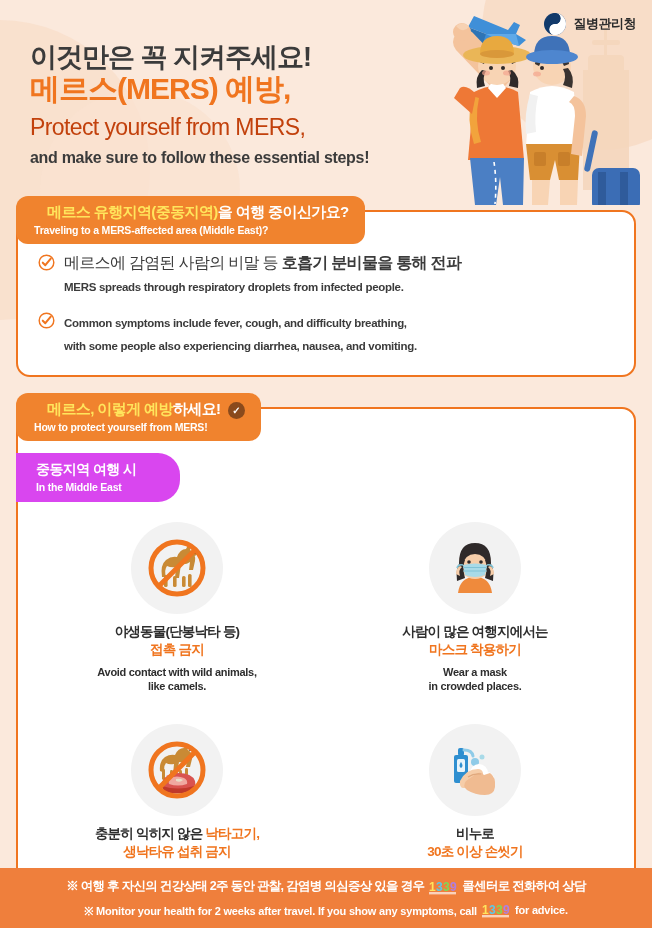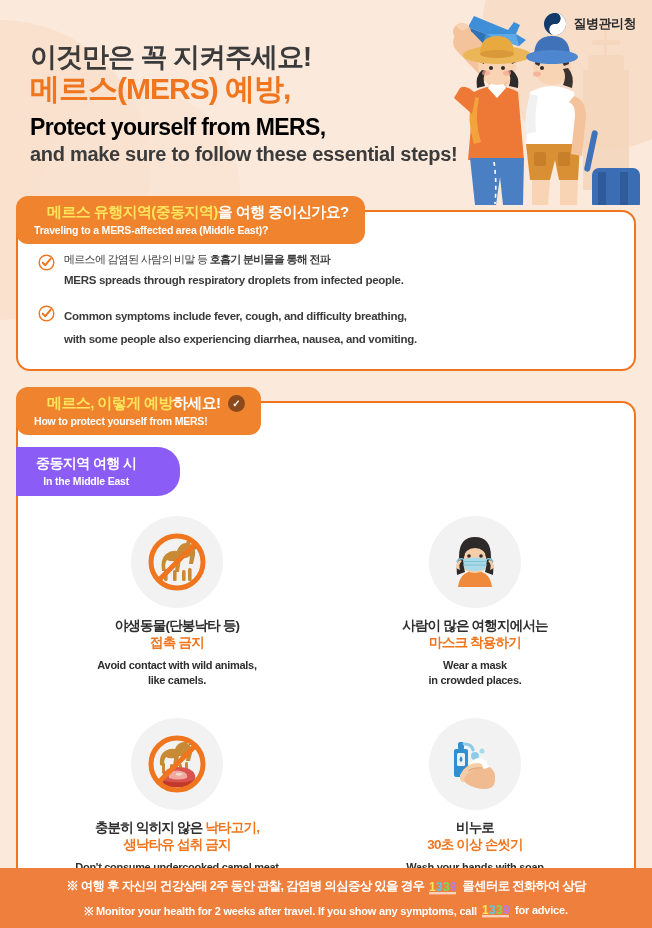--- a/index.html
+++ b/index.html
@@ -34,22 +34,22 @@
   
   .header {
     position: relative;
     height: 196px;
     padding: 40px 0 0 30px;
     z-index: 4;
   }
   .title-line { line-height: 1.12; white-space: nowrap; }
   .t1 { font-size: 30px; font-weight: 800; color: #f0751f; letter-spacing: -1px; }
   .t2 { font-size: 27px; font-weight: 800; color: #3b3b3b; letter-spacing: -1px; margin-top: 2px; }
-  .t3 { font-size: 23px; font-weight: 700; color: #000000; letter-spacing: -.6px; margin-top: 9px; }
-  .t4 { font-size: 20px; font-weight: 800; color: #3b3b3b; letter-spacing: -.3px; margin-top: 2px; }
+  .t3 { font-size: 23px; font-weight: 400; color: #c2410c; letter-spacing: -.6px; margin-top: 9px; }
+  .t4 { font-size: 16px; font-weight: 800; color: #3b3b3b; letter-spacing: -.3px; margin-top: 8px; }
 
   
   .logo {
     position: absolute;
     right: 16px; top: 12px;
     display: flex; align-items: center; gap: 7px;
     z-index: 6;
   }
   .logo-text { font-size: 13px; font-weight: 700; color: #2b2b2b; letter-spacing: -.5px; }
 
@@ -85,34 +85,34 @@
     width: 17px; height: 17px; border-radius: 50%;
     background: #8a4a1c; color: #fff; font-size: 10px; font-weight: 700;
     margin-left: 7px; vertical-align: middle;
   }
 
   
   #section-one { margin-top: 14px; padding: 40px 20px 18px 20px; }
   .bullet { display: flex; gap: 9px; margin-bottom: 14px; }
   .bullet:last-child { margin-bottom: 2px; }
   .bullet-body { flex: 1; }
-  .b-kr { font-size: 11px; color: #3b3b3b; letter-spacing: -.7px; line-height: 1.35; }
+  .b-kr { font-size: 16px; color: #3b3b3b; letter-spacing: -.7px; line-height: 1.35; }
   .b-kr b { font-weight: 800; }
   .b-en { font-size: 11.5px; font-weight: 700; color: #3b3b3b; letter-spacing: -.3px; line-height: 1.62; margin-top: 4px; }
 
   
   #section-two { margin-top: 30px; padding: 44px 0 22px 0; }
 
   .sub-pill {
     margin-left: -2px;
     margin-bottom: 8px;
-    background: #8b5cf6;
+    background: #d946ef;
     border-radius: 0 22px 22px 0;
     padding: 8px 44px 9px 20px;
-    display: inline-flex; flex-direction: column; text-align: center;
+    display: inline-flex; flex-direction: column;
   }
   .sub-kr { font-size: 14px; font-weight: 800; color: #ffffff; letter-spacing: -.6px; }
   .sub-en { font-size: 10.5px; font-weight: 700; color: #ffffff; letter-spacing: -.2px; margin-top: 2px; }
 
   .grid { display: grid; grid-template-columns: 1fr 1fr; row-gap: 16px; padding: 8px 10px 0 10px; }
   .tip { display: flex; flex-direction: column; align-items: center; text-align: center; padding: 4px 8px 10px; }
   .tip-icon { width: 92px; height: 92px; border-radius: 50%; background: #f2f2f2; display:flex; align-items:center; justify-content:center; margin-bottom: 9px; }
   .tip-kr { font-size: 13.5px; font-weight: 800; color: #2e2e2e; letter-spacing: -.8px; line-height: 1.3; }
   .tip-kr .hl { color: #f0751f; }
   .tip-en { font-size: 11px; font-weight: 800; color: #2e2e2e; letter-spacing: -.3px; line-height: 1.35; margin-top: 6px; }

